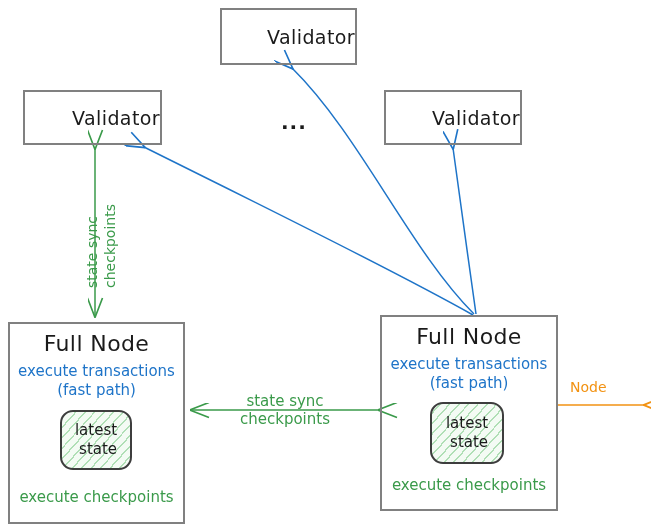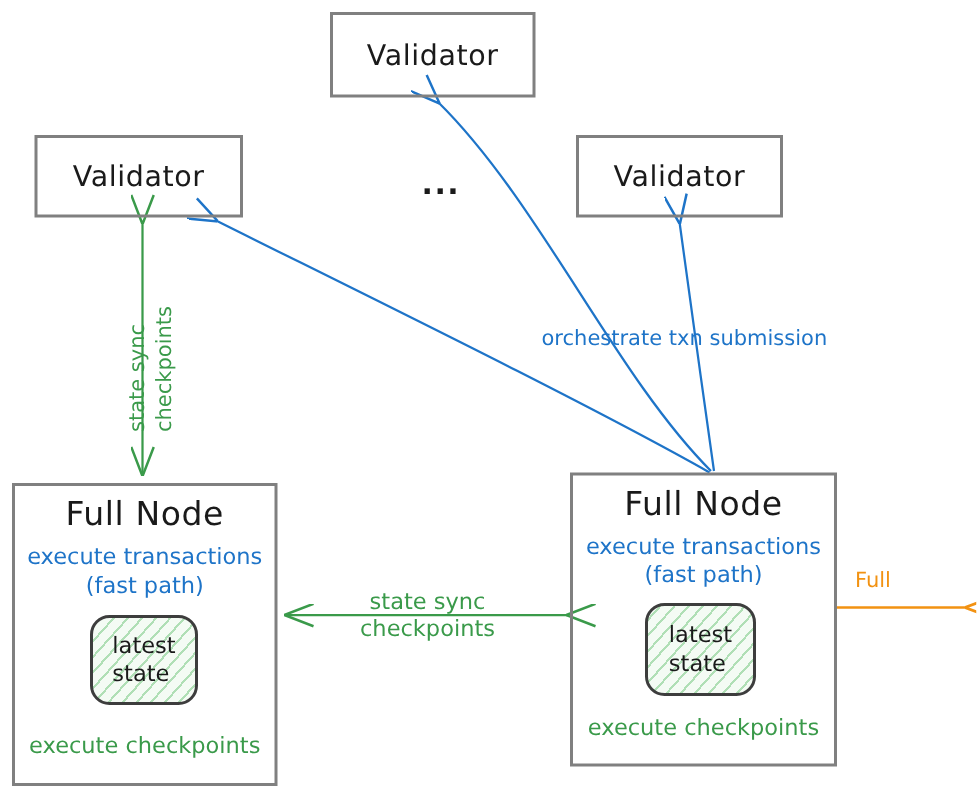--- a/index.html
+++ b/index.html
@@ -27,21 +27,21 @@
   .node-box {
     position: absolute;
     box-sizing: border-box;
     border: 2px solid #808080;
     background: transparent;
     text-align: center;
   }
   .validator-box {
     display: flex;
     align-items: center;
-    justify-content: center;
+    justify-content: flex-end;
   }
   .validator-label {
     font-size: 19px;
     color: #1a1a1a;
     letter-spacing: 0.4px;
   }
   .fullnode-title {
     font-size: 22px;
     color: #1a1a1a;
     letter-spacing: 0.4px;
@@ -72,21 +72,21 @@
         rgba(255,255,255,0) 1.4px,
         rgba(255,255,255,0) 7px);
     display: flex;
     align-items: center;
     justify-content: center;
   }
   .state-label {
     font-size: 15px;
     color: #1a1a1a;
     line-height: 1.25;
-    text-align: left;
+    text-align: right;
   }
   .dots {
     position: absolute;
     font-size: 20px;
     color: #1a1a1a;
     letter-spacing: 1px;
     line-height: 1;
     font-weight: bold;
   }
   .edge-label {
@@ -185,25 +185,24 @@
     <div class="fullnode-green" style="position:absolute; left:0; right:0; bottom:15px;">execute checkpoints</div>
   </div>
 
   <div class="state-box" style="left:430px; top:402px; width:74px; height:62px;">
     <div class="state-label">
       <span>latest</span><br>
       <span>state</span>
     </div>
   </div>
 
-  <div class="edge-label lbl-blue" style="left:361px; top:218px;">orchestrate txn submission</div>
 
   <div class="vert-label" style="left:84px; top:288px;">state sync</div>
   <div class="vert-label" style="left:102px; top:288px;">checkpoints</div>
 
   <div class="edge-label lbl-green" style="left:227px; top:392px; width:116px;">
     <div>state sync</div>
     <div>checkpoints</div>
   </div>
 
-  <div class="edge-label lbl-orange" style="left:570px; top:379px;">Full</div>
+  <div class="edge-label lbl-orange" style="left:570px; top:379px;">Node</div>
 
 </div>
 
 </body></html>

